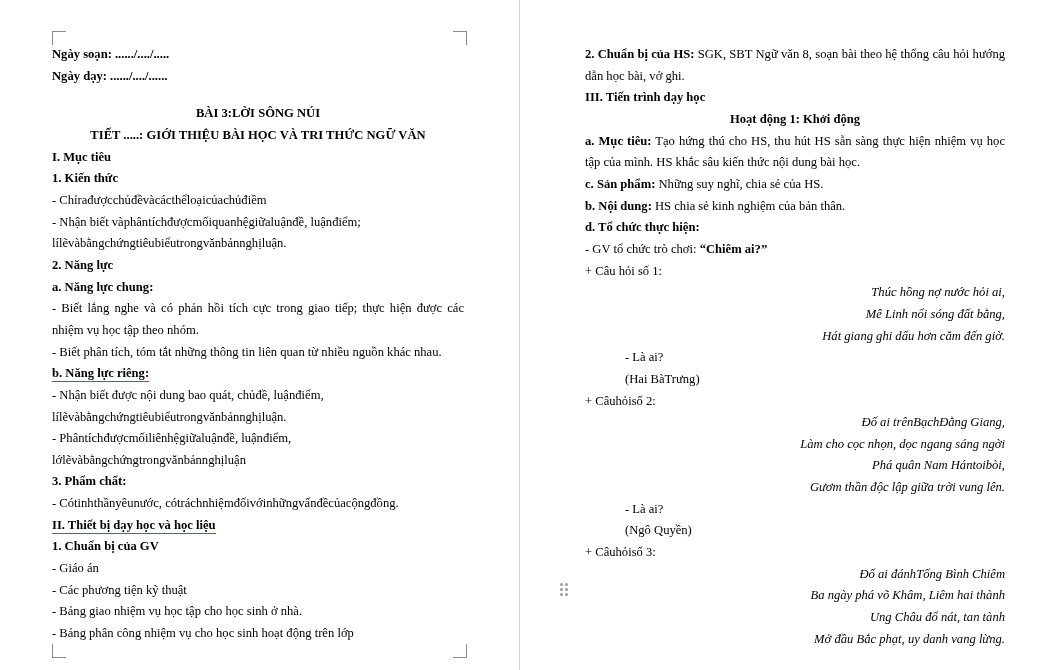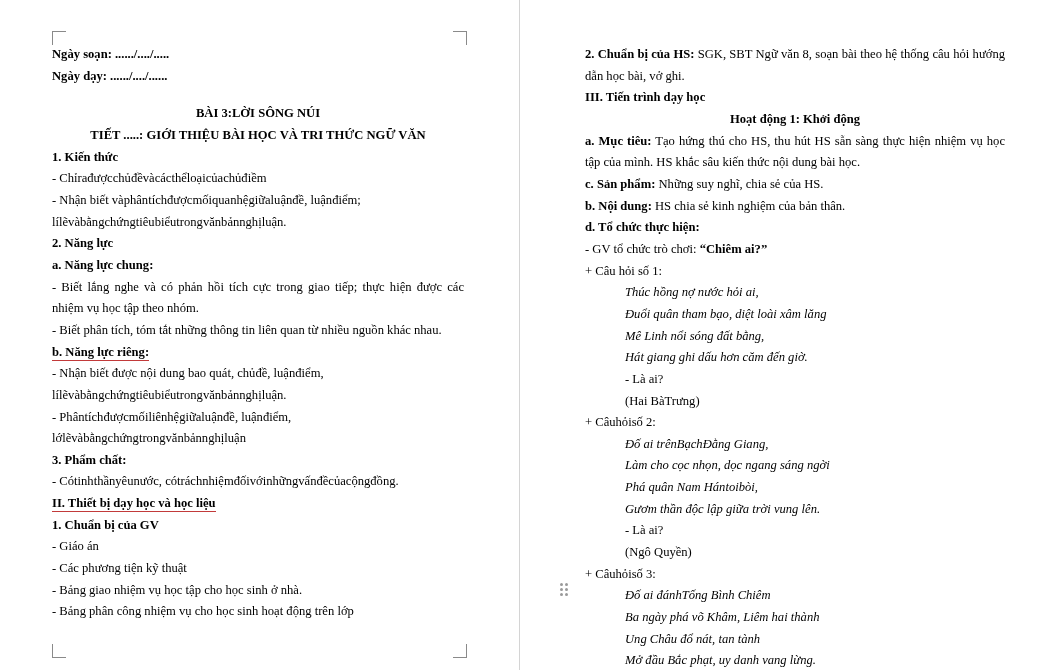--- a/index.html
+++ b/index.html
@@ -73,21 +73,21 @@
     border-bottom: 1.6px solid #c23a3a;
     display: inline;
     padding-bottom: 1px;
   }
   .sp-top-6 { margin-top: 6px; }
   .sp-top-10 { margin-top: 16px; }
 
   .poem {
     margin: 0;
     padding: 0;
-    text-align: left;
+    text-align: right;
     font-style: italic;
     line-height: 1.72;
   }
   .poem-attr {
     text-align: left;
     line-height: 1.72;
   }
   .poem-block { margin-left: 40px; }
 
   
@@ -121,20 +121,21 @@
     <div class="mark bl" style="left:52px; top:644px;"></div>
     <div class="mark br" style="left:453px; top:644px;"></div>
 
     <div class="content content-left">
       <p class="b">Ngày soạn: ....../..../.....</p>
       <p class="b">Ngày dạy: ....../..../......</p>
 
       <p class="b center sp-top-10">BÀI 3:LỜI SÔNG NÚI</p>
       <p class="b center">TIẾT .....: GIỚI THIỆU BÀI HỌC VÀ TRI THỨC NGỮ VĂN</p>
 
+      <p class="b">I. Mục tiêu</p>
       <p class="b">1. Kiến thức</p>
       <p>- Chỉrađượcchủđềvàcácthểloạicủachủđiềm</p>
       <p>- Nhận biết vàphântíchđượcmốiquanhệgiữaluậnđề, luậnđiểm;</p>
       <p>lílẽvàbằngchứngtiêubiểutrongvănbảnnghịluận.</p>
       <p class="b">2. Năng lực</p>
       <p class="b">a. Năng lực chung:</p>
       <p class="just">- Biết lắng nghe và có phản hồi tích cực trong giao tiếp; thực hiện được các nhiệm vụ học tập theo nhóm.</p>
       <p>- Biết phân tích, tóm tắt những thông tin liên quan từ nhiều nguồn khác nhau.</p>
       <p class="b"><span class="u-red">b. Năng lực riêng:</span></p>
       <p>- Nhận biết được nội dung bao quát, chủđề, luậnđiểm,</p>
@@ -161,21 +162,20 @@
       <p class="b center">Hoạt động 1: Khởi động</p>
       <p class="just"><span class="b">a. Mục tiêu:</span><span> Tạo hứng thú cho HS, thu hút HS sẵn sàng thực hiện nhiệm vụ học tập của mình. HS khắc sâu kiến thức nội dung bài học.</span></p>
       <p><span class="b">c. Sản phẩm:</span><span> Những suy nghĩ, chia sẻ của HS.</span></p>
       <p><span class="b">b. Nội dung:</span><span> HS chia sẻ kinh nghiệm của bản thân.</span></p>
       <p class="b">d. Tổ chức thực hiện:</p>
       <p><span>- GV tổ chức trò chơi: </span><span class="b">“Chiêm ai?”</span></p>
       <p>+ Câu hỏi số 1:</p>
 
       <div class="poem-block">
         <p class="poem sp-top-6">Thúc hồng nợ nước hỏi ai,</p>
-        <p class="poem">Đuổi quân tham bạo, diệt loài xâm lăng</p>
         <p class="poem">Mê Linh nổi sóng đất bằng,</p>
         <p class="poem">Hát giang ghi dấu hơn căm đến giờ.</p>
         <p class="poem-attr">- Là ai?</p>
         <p class="poem-attr">(Hai BàTrưng)</p>
       </div>
 
       <p>+ Câuhỏisố 2:</p>
 
       <div class="poem-block">
         <p class="poem sp-top-6">Đố ai trênBạchĐằng Giang,</p>

